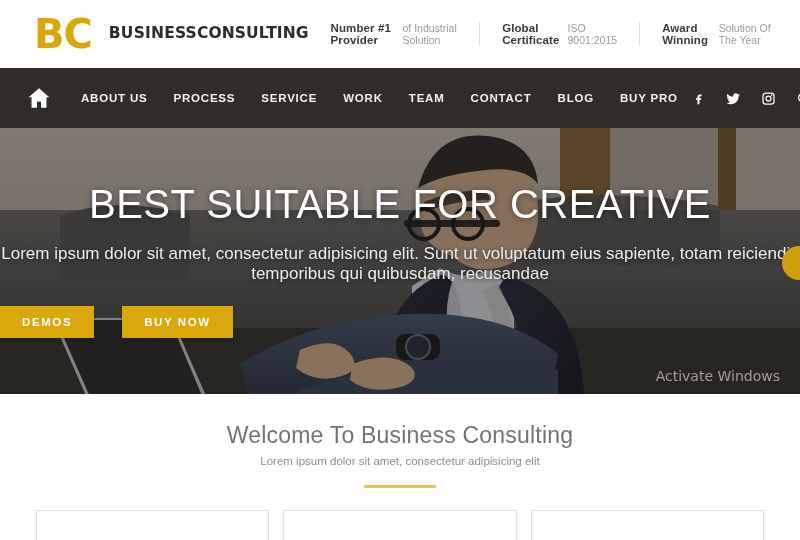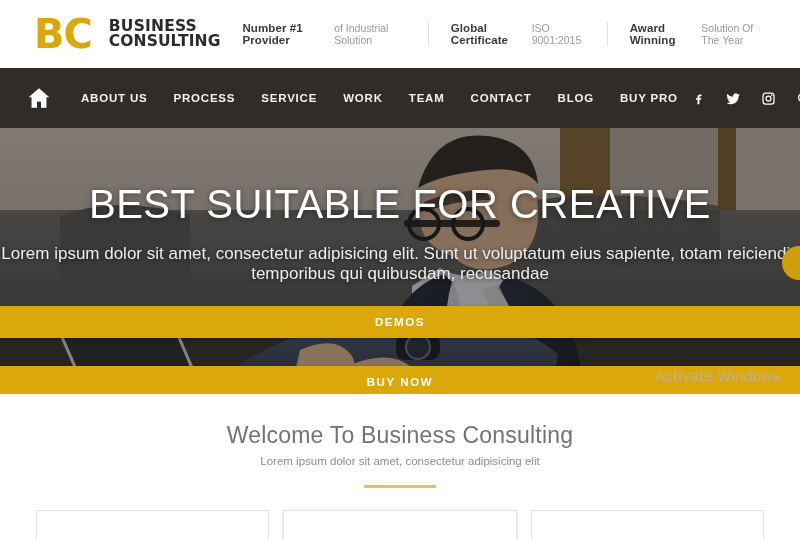--- a/index.html
+++ b/index.html
@@ -21,21 +21,21 @@
   }
 
   .logo { display:flex; align-items:center; flex:0 0 auto;gap:16px; }
   .logo-bc {
     font-family:"DejaVu Sans", sans-serif;
     font-size:40px; font-weight:bold;
     color:#dba80c; letter-spacing:-1px;
     line-height:1;
   }
   .logo-words {
-    display:flex; flex-direction:column;
+    display:flex; flex-direction:row;
     margin-left:1px; line-height:1.0;
   }
   .logo-words span {
     font-family:"DejaVu Sans", sans-serif;
     font-size:15.5px; font-weight:bold;
     color:#2b2b2b; letter-spacing:0.2px;
   }
   .logo-words span.l2 { letter-spacing:0.1px; }
 
   .topinfo { margin-left:auto; display:flex; align-items:center; }
@@ -80,21 +80,21 @@
   .hero-title {
     color:#fff; font-size:40px; font-weight:normal;
     letter-spacing:0.5px; line-height:1;
     text-shadow:0 1px 6px rgba(0,0,0,0.45);
     font-family:"Liberation Sans", sans-serif;
   }
   .hero-sub {
     color:#ededed; font-size:17px; margin-top:20px;
     text-shadow:0 1px 4px rgba(0,0,0,0.6);
   }
-  .hero-btns { margin-top:22px; display:flex; gap:28px;flex-direction:column; }
+  .hero-btns { margin-top:22px; display:flex; gap:28px; }
   .btn {
     background:#dba80c; color:#fff;
     font-size:11.5px; font-weight:bold; letter-spacing:1.6px;
     padding:10px 22px; border:none; cursor:pointer;
     box-shadow:0 1px 3px rgba(0,0,0,0.25);
   }
   .slider-arrow {
     position:absolute; right:-16px; top:118px;
     width:34px; height:34px; border-radius:50%;
     background:#cf9f0b; z-index:4; cursor:pointer;

